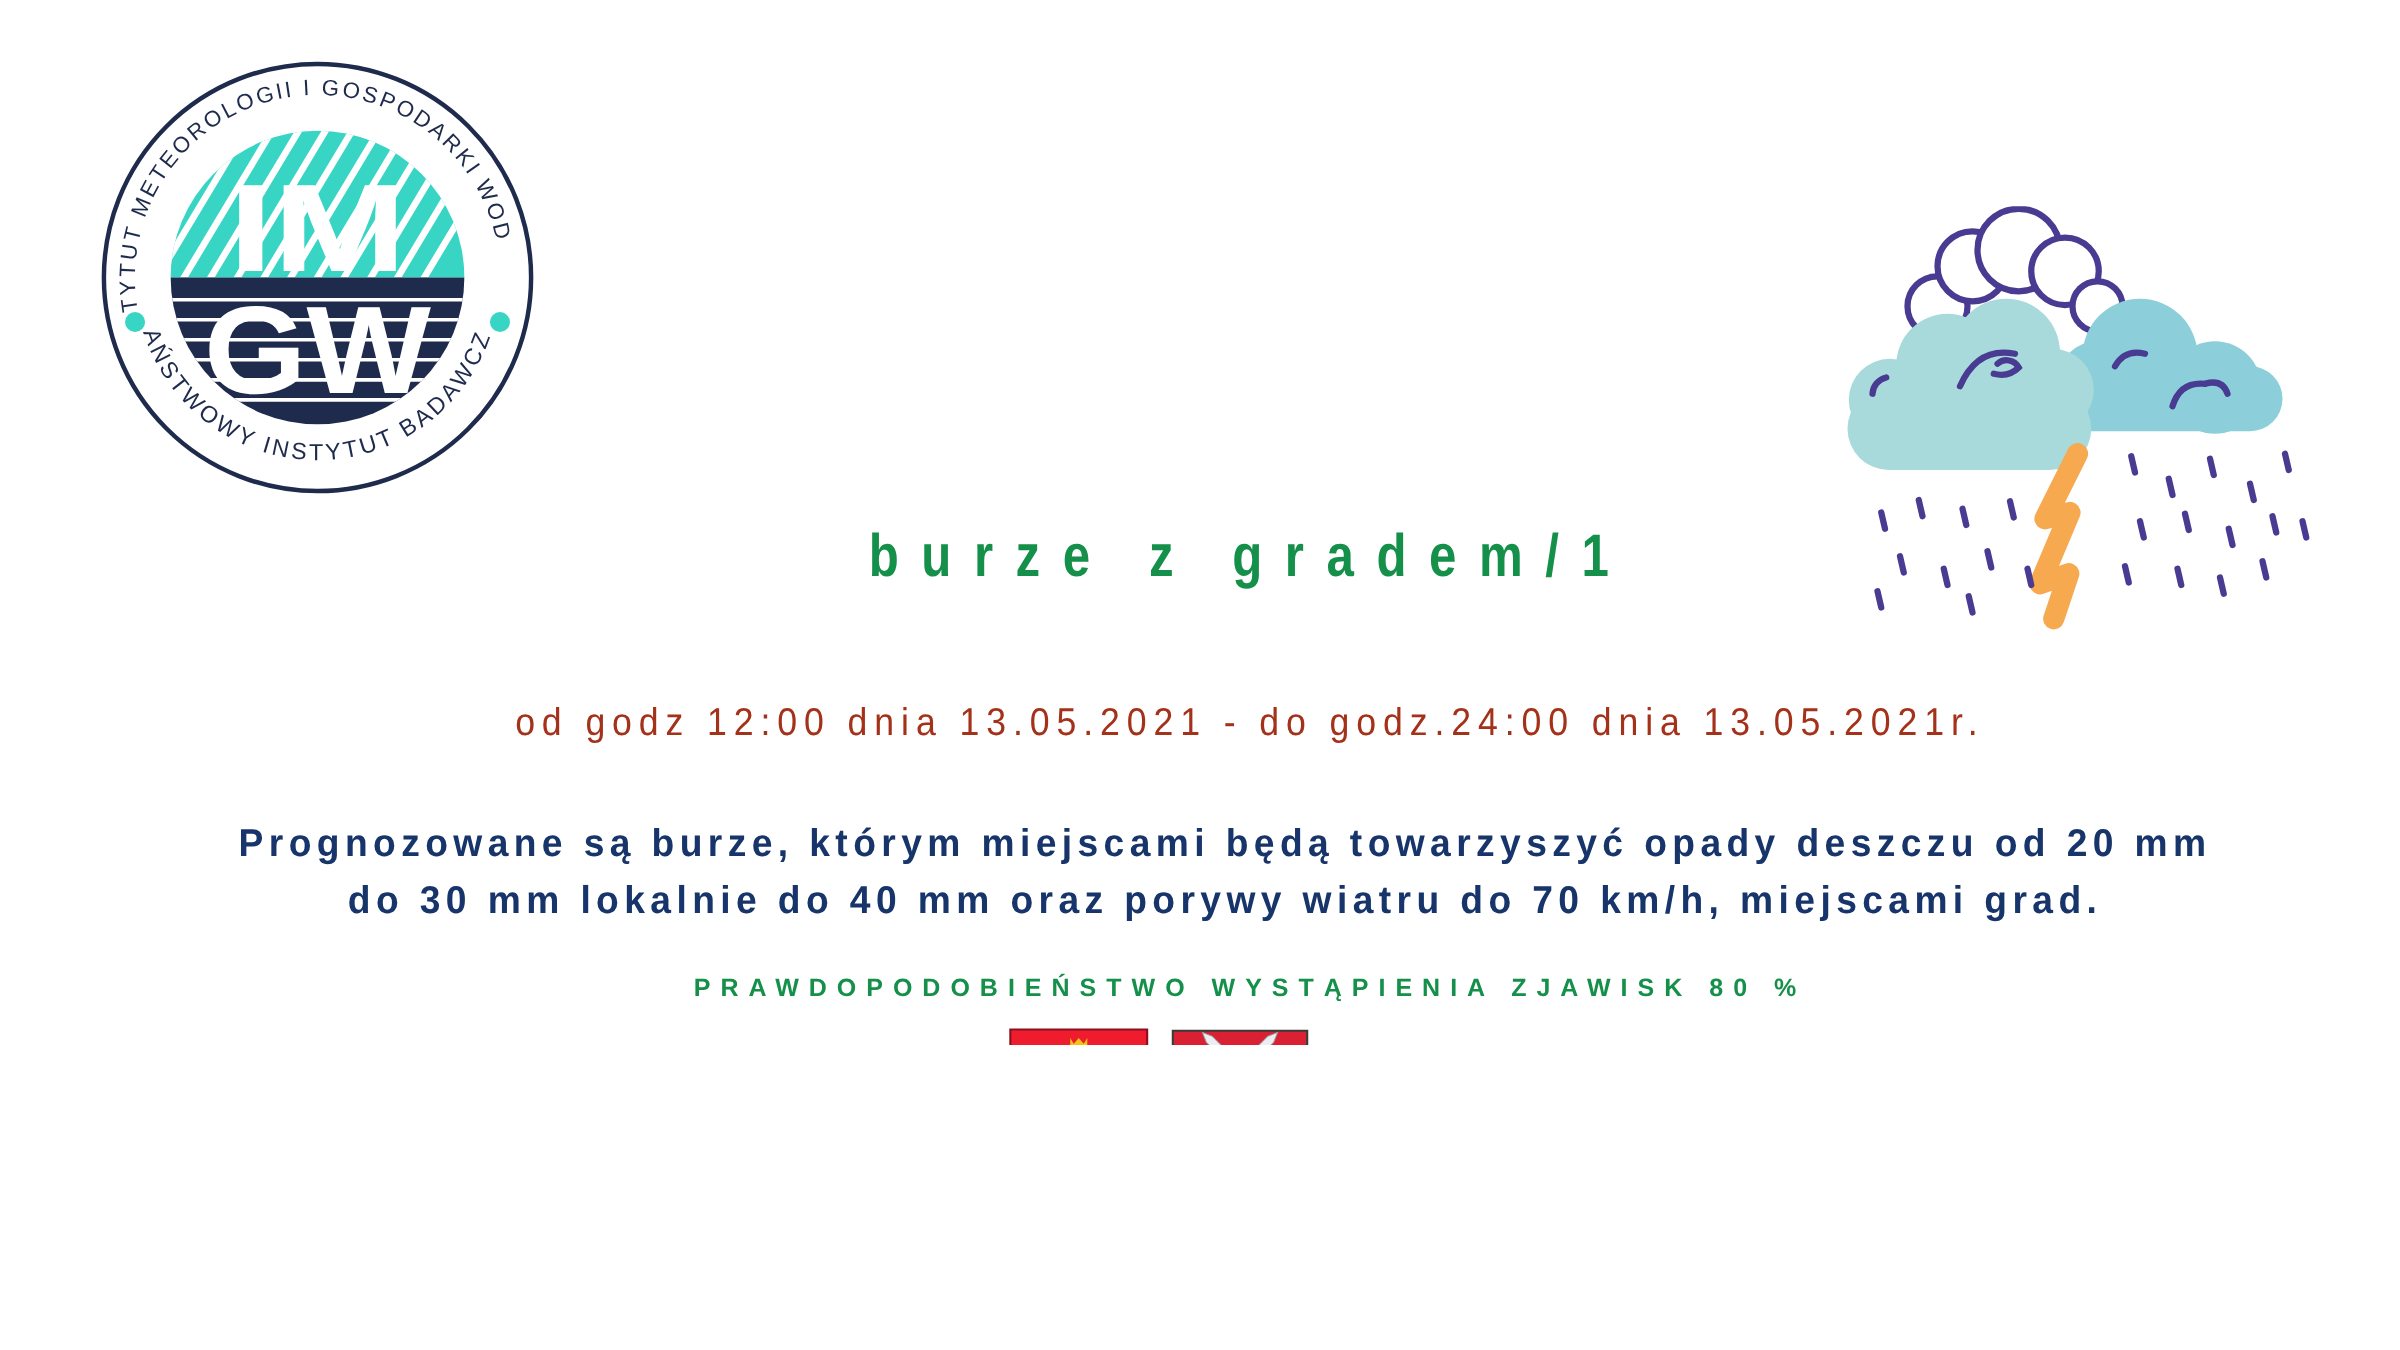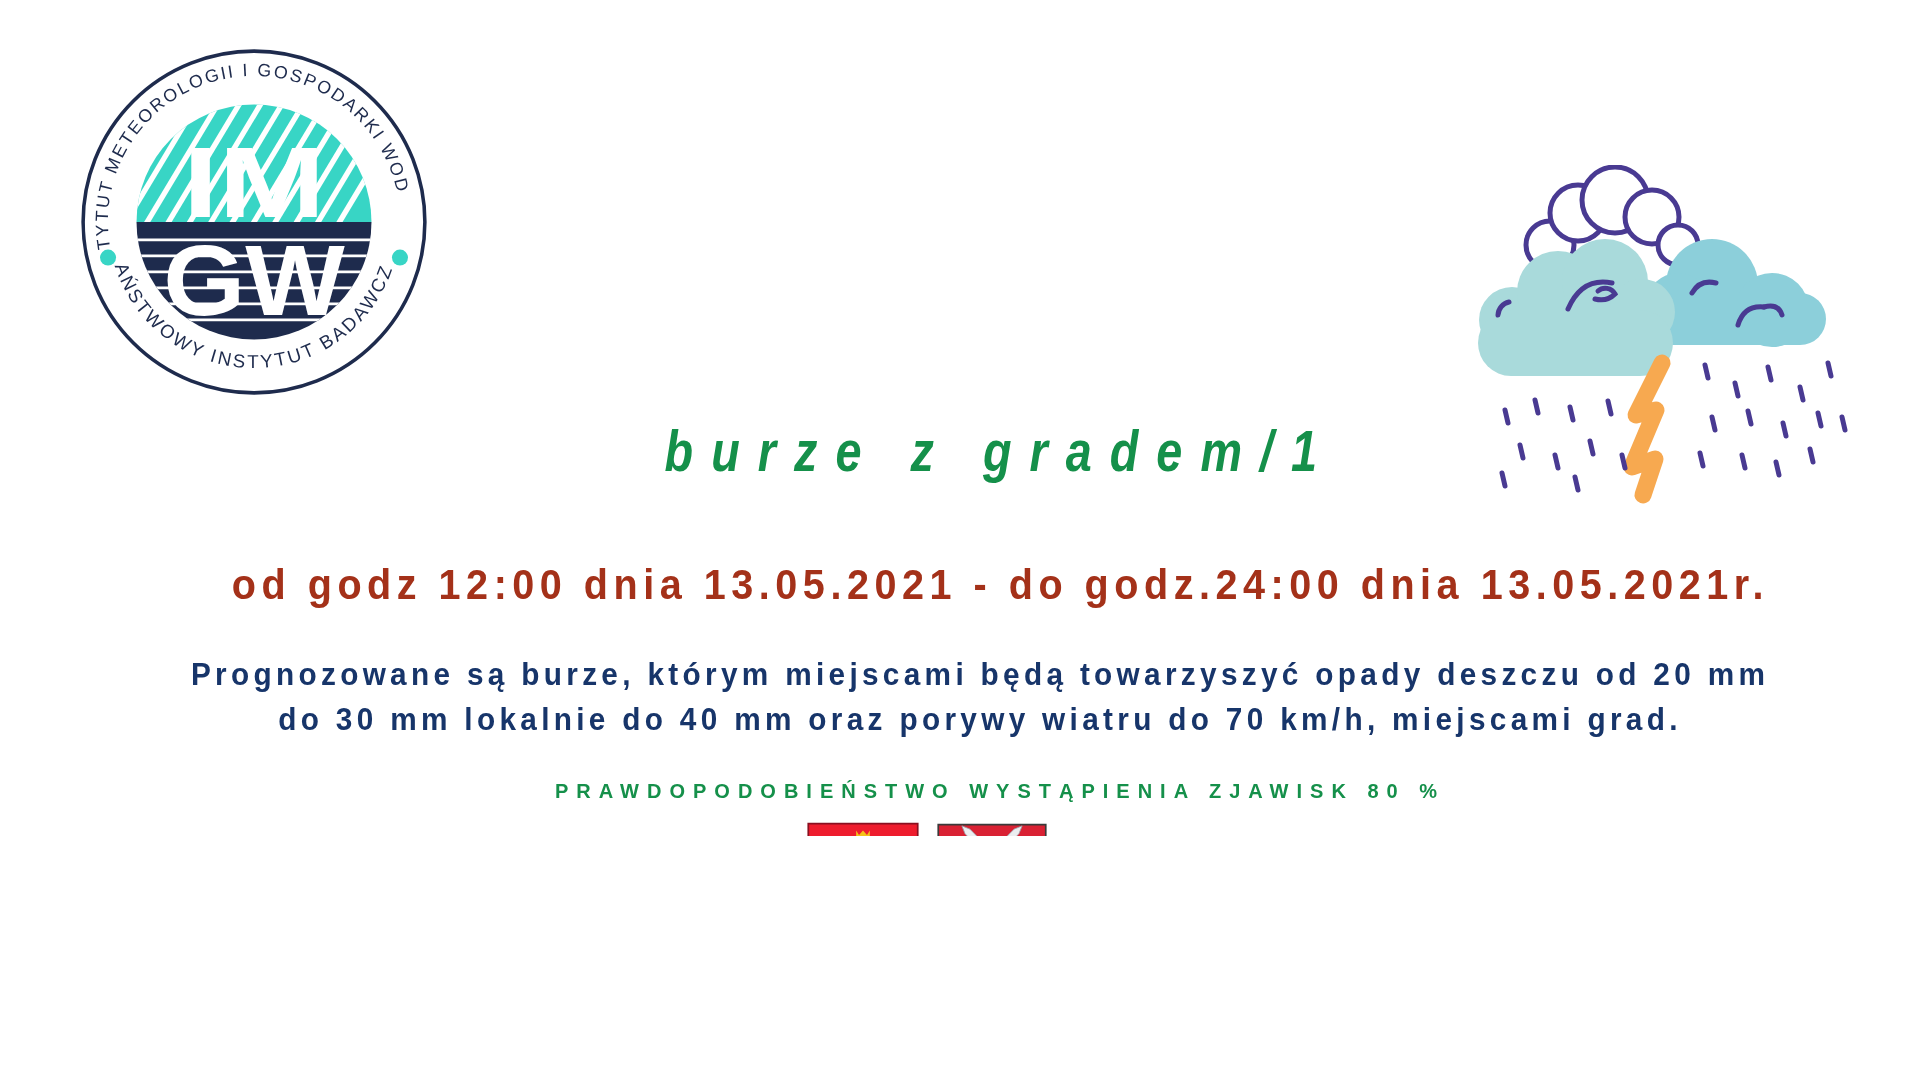--- a/index.html
+++ b/index.html
@@ -5,24 +5,24 @@
   html,body{margin:0;padding:0;background:#fff;}
   .canvas{position:relative;width:1920px;height:836px;background:#ffffff;overflow:hidden;
           font-family:"Liberation Sans", sans-serif;}
   .center-line{position:absolute;text-align:center;white-space:nowrap;}
   .cond{display:inline-block;transform-origin:50% 50%;}
   
   .title-wrap{top:78px;left:60px;width:1860px;color:var(--titleNavy);}
   .title-line{display:block;height:80px;line-height:80px;font-size:74px;font-weight:700;}
   .title-line .cond{transform:scaleX(0.78);letter-spacing:1px;}
   
-  .phenom{top:418px;left:80px;width:1840px;color:var(--green);font-size:57px;font-weight:700;font-style:italic;}
+  .phenom{top:418px;left:80px;width:1840px;color:var(--green);font-size:48px;font-weight:700;}
   .phenom .cond{transform:scaleX(0.82);letter-spacing:22px;}
   
-  .validity{top:560px;left:80px;width:1840px;color:var(--alertRed);font-size:43px;font-weight:700;}
+  .validity{top:560px;left:80px;width:1840px;color:var(--alertRed);font-size:31px;font-weight:400;}
   .validity .cond{transform:scaleX(0.92);letter-spacing:6px;}
   
   .desc{top:652px;left:10px;width:1940px;color:var(--bodyNavy);font-size:31px;font-weight:700;}
   .desc .line{display:block;height:45px;line-height:45px;}
   .desc .cond{transform:scaleX(0.96);letter-spacing:4.5px;}
   
   .prob{top:780px;left:80px;width:1840px;color:var(--green);font-size:20px;font-weight:700;}
   .prob .cond{letter-spacing:8px;}
   
   .rule{position:absolute;height:5px;background:var(--lineRed);}

